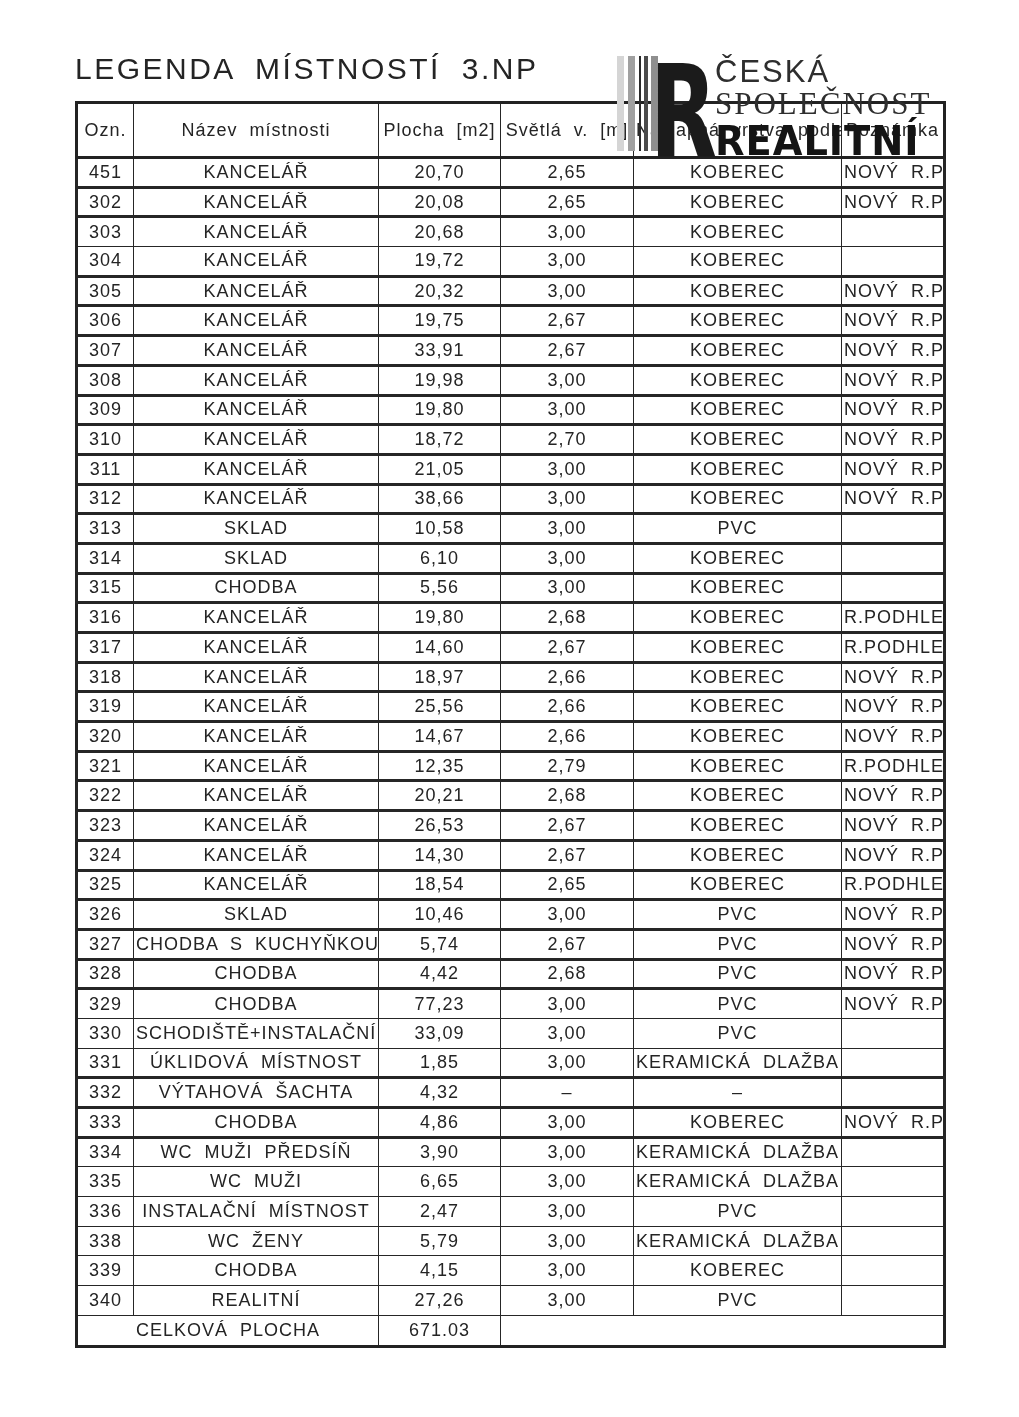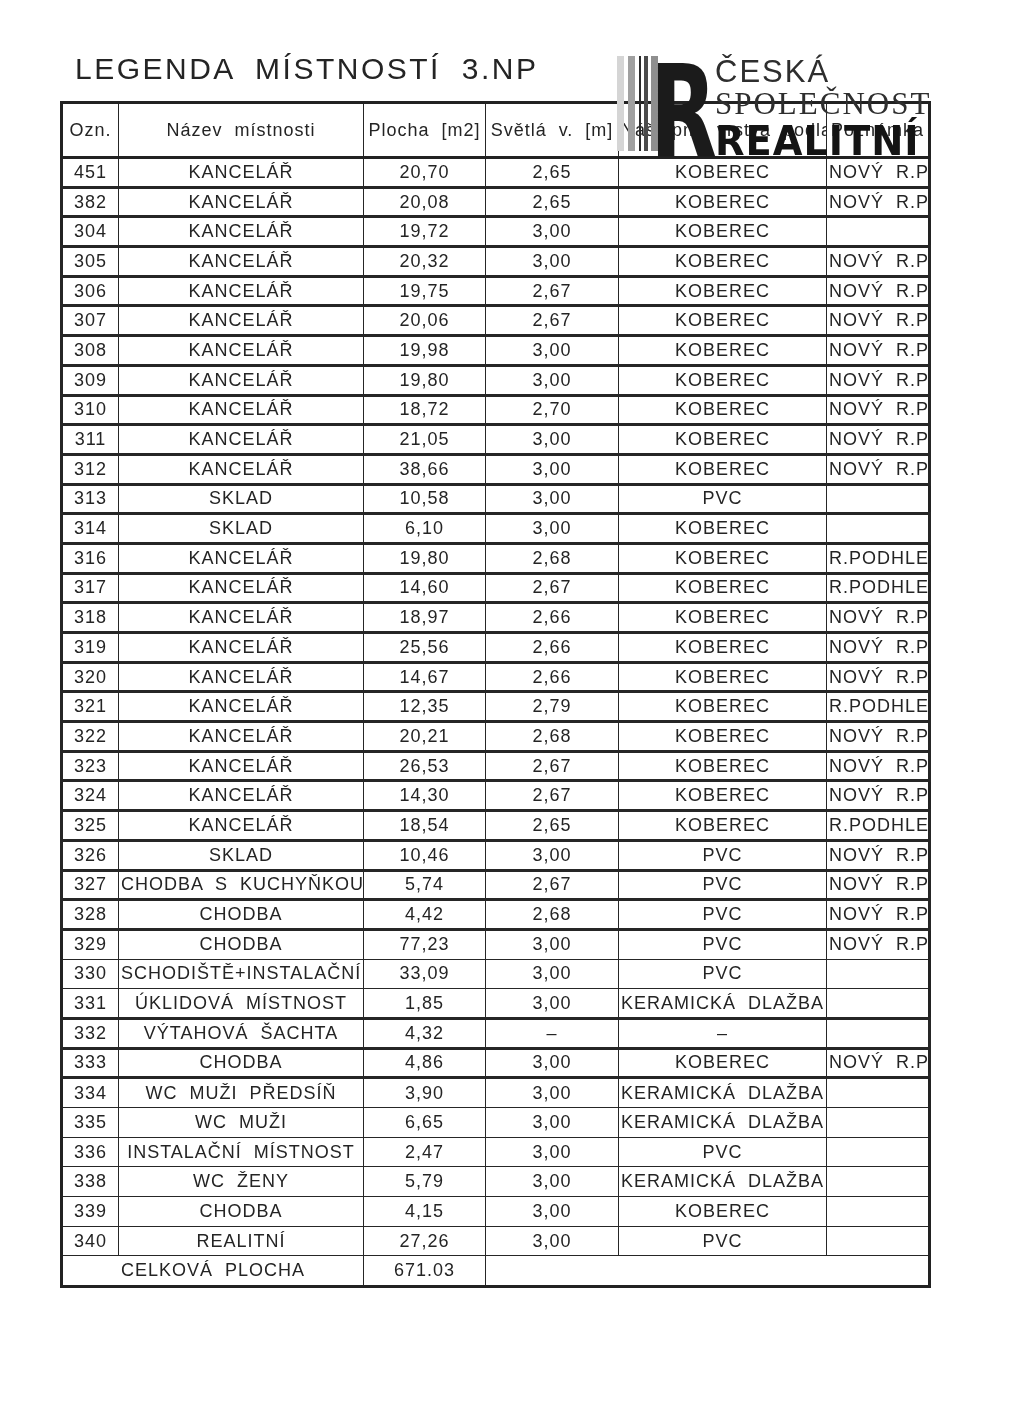--- a/index.html
+++ b/index.html
@@ -14,21 +14,21 @@
   }
   
   .doc-title{
     position:absolute;left:75px;top:44px;
     font-size:30px;font-weight:normal;
     letter-spacing:2.5px;word-spacing:10px;
     color:#242424;white-space:nowrap;
   }
   
   table.legend{
-    position:absolute;left:60px;top:93px;width:868px;
+    position:absolute;left:75px;top:93px;width:868px;
     border-collapse:collapse;table-layout:fixed;
     border:3px solid #222;
   }
   col.c-ozn{width:57px;}  col.c-naz{width:245px;} col.c-plo{width:122px;}
   col.c-sve{width:133px;} col.c-vrs{width:208px;} col.c-poz{width:103px;}
   th,td{
     border:1px solid #262626;
     text-align:center;vertical-align:middle;
     font-size:18px;font-weight:normal;
     letter-spacing:1px;word-spacing:6px;
@@ -104,28 +104,36 @@
     <tbody id="rows">
         <tr class="b">
           <td>451</td>
           <td>KANCELÁŘ</td>
           <td>20,70</td>
           <td>2,65</td>
           <td>KOBEREC</td>
           <td>NOVÝ R.P.</td>
         </tr>
         <tr class="b">
-          <td>382</td>
+          <td>302</td>
           <td>KANCELÁŘ</td>
           <td>20,08</td>
           <td>2,65</td>
           <td>KOBEREC</td>
           <td>NOVÝ R.P.</td>
         </tr>
         <tr>
+          <td>303</td>
+          <td>KANCELÁŘ</td>
+          <td>20,68</td>
+          <td>3,00</td>
+          <td>KOBEREC</td>
+          <td></td>
+        </tr>
+        <tr>
           <td>304</td>
           <td>KANCELÁŘ</td>
           <td>19,72</td>
           <td>3,00</td>
           <td>KOBEREC</td>
           <td></td>
         </tr>
         <tr class="b">
           <td>305</td>
           <td>KANCELÁŘ</td>
@@ -138,21 +146,21 @@
           <td>306</td>
           <td>KANCELÁŘ</td>
           <td>19,75</td>
           <td>2,67</td>
           <td>KOBEREC</td>
           <td>NOVÝ R.P.</td>
         </tr>
         <tr class="b">
           <td>307</td>
           <td>KANCELÁŘ</td>
-          <td>20,06</td>
+          <td>33,91</td>
           <td>2,67</td>
           <td>KOBEREC</td>
           <td>NOVÝ R.P.</td>
         </tr>
         <tr class="b">
           <td>308</td>
           <td>KANCELÁŘ</td>
           <td>19,98</td>
           <td>3,00</td>
           <td>KOBEREC</td>
@@ -195,20 +203,28 @@
           <td>SKLAD</td>
           <td>10,58</td>
           <td>3,00</td>
           <td>PVC</td>
           <td></td>
         </tr>
         <tr class="b">
           <td>314</td>
           <td>SKLAD</td>
           <td>6,10</td>
+          <td>3,00</td>
+          <td>KOBEREC</td>
+          <td></td>
+        </tr>
+        <tr class="b">
+          <td>315</td>
+          <td>CHODBA</td>
+          <td>5,56</td>
           <td>3,00</td>
           <td>KOBEREC</td>
           <td></td>
         </tr>
         <tr>
           <td>316</td>
           <td>KANCELÁŘ</td>
           <td>19,80</td>
           <td>2,68</td>
           <td>KOBEREC</td>

